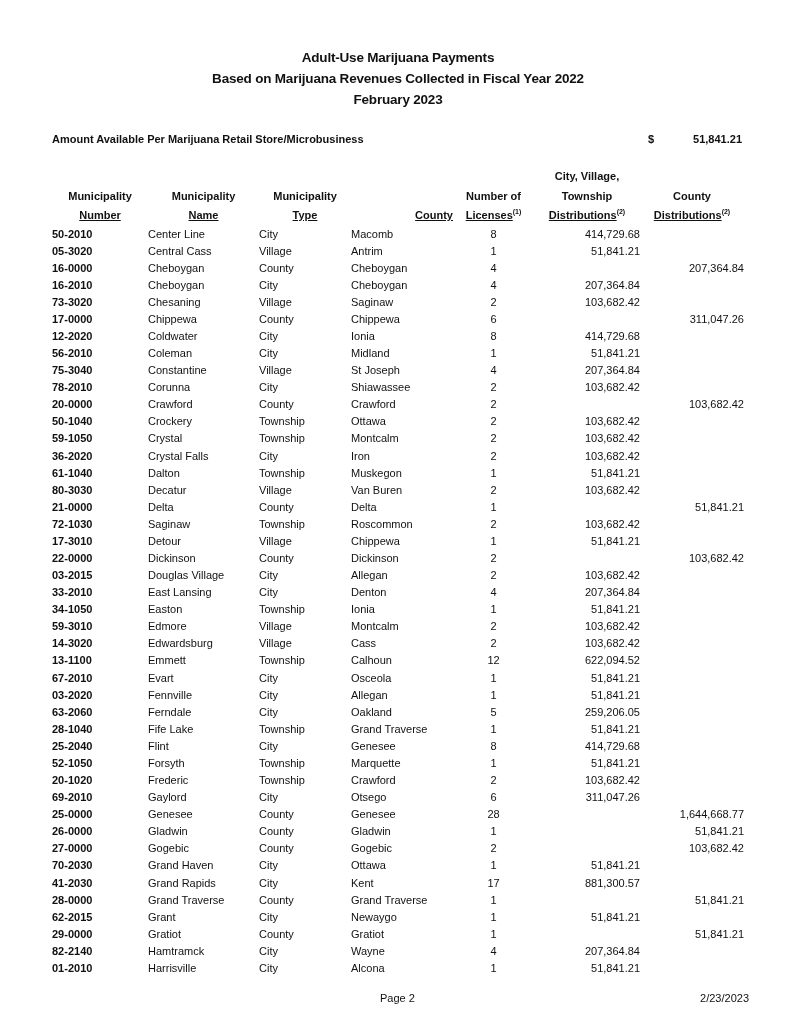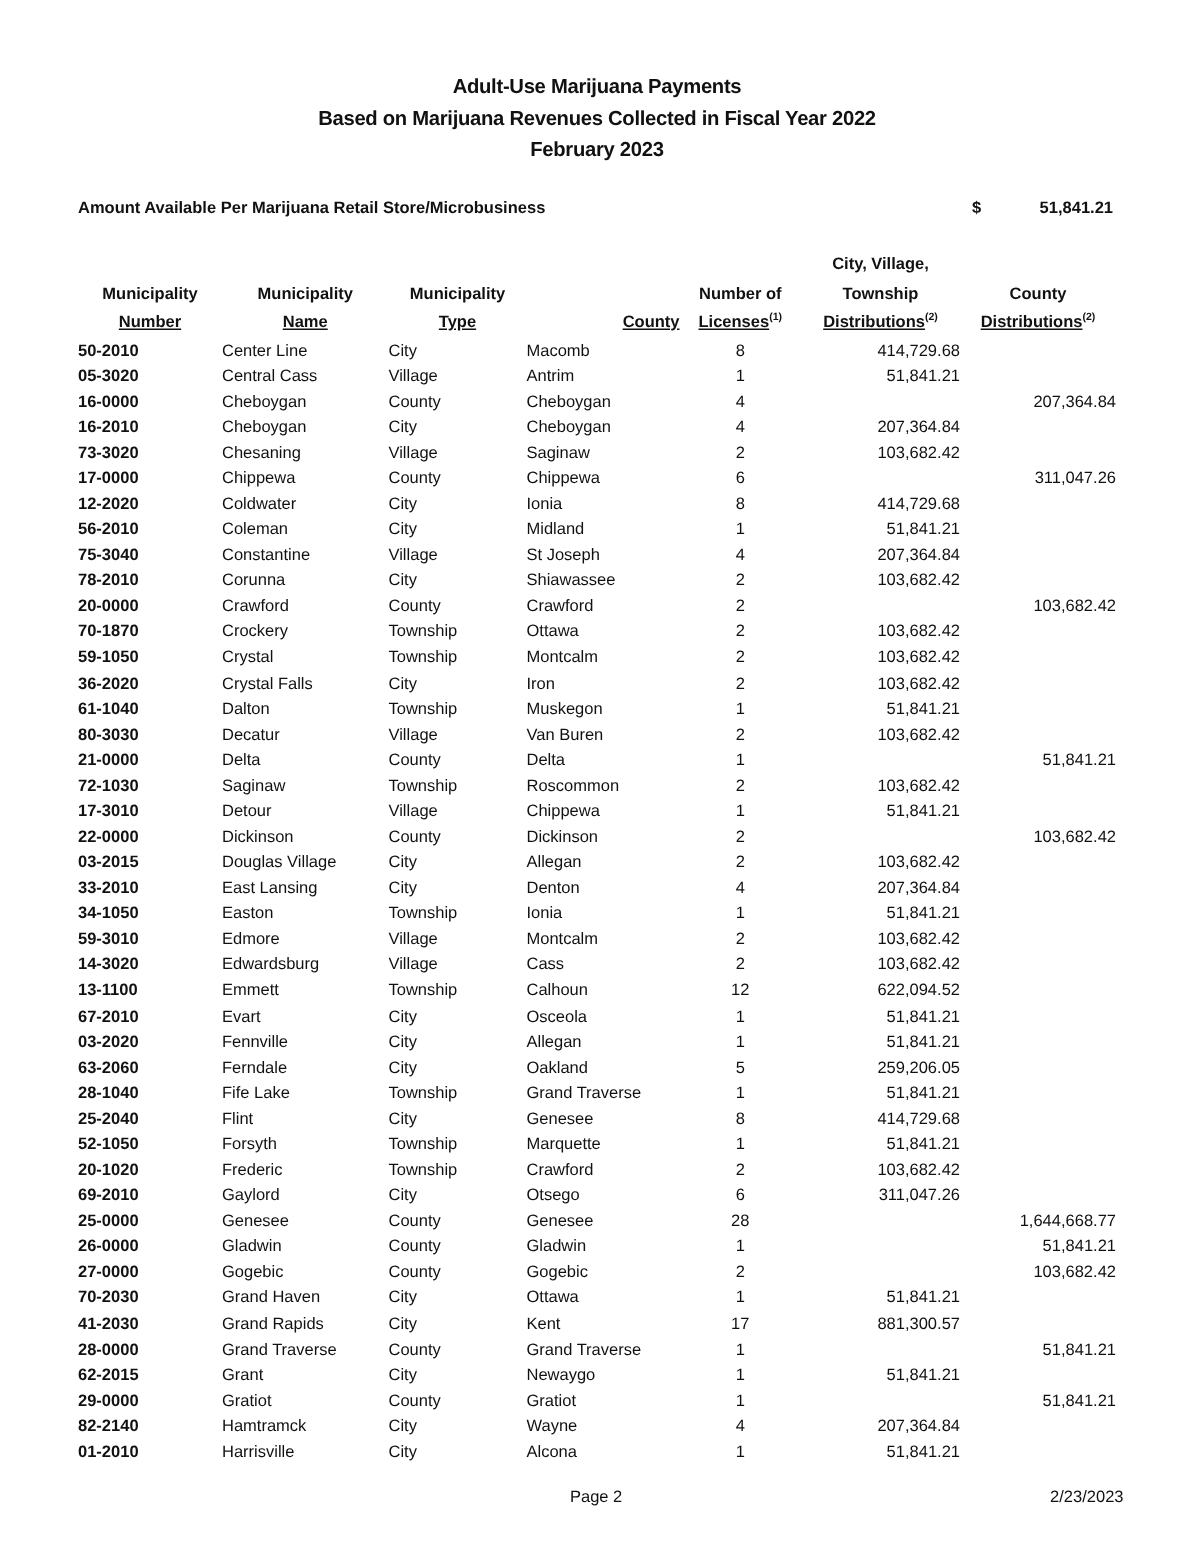--- a/index.html
+++ b/index.html
@@ -191,21 +191,21 @@
       <tr>
         <td class="c-num">20-0000</td>
         <td class="c-name">Crawford</td>
         <td class="c-type">County</td>
         <td class="c-county">Crawford</td>
         <td class="c-lic">2</td>
         <td class="c-cvt"></td>
         <td class="c-cty">103,682.42</td>
       </tr>
       <tr>
-        <td class="c-num">70-1870</td>
+        <td class="c-num">50-1040</td>
         <td class="c-name">Crockery</td>
         <td class="c-type">Township</td>
         <td class="c-county">Ottawa</td>
         <td class="c-lic">2</td>
         <td class="c-cvt">103,682.42</td>
         <td class="c-cty"></td>
       </tr>
       <tr>
         <td class="c-num">59-1050</td>
         <td class="c-name">Crystal</td>

